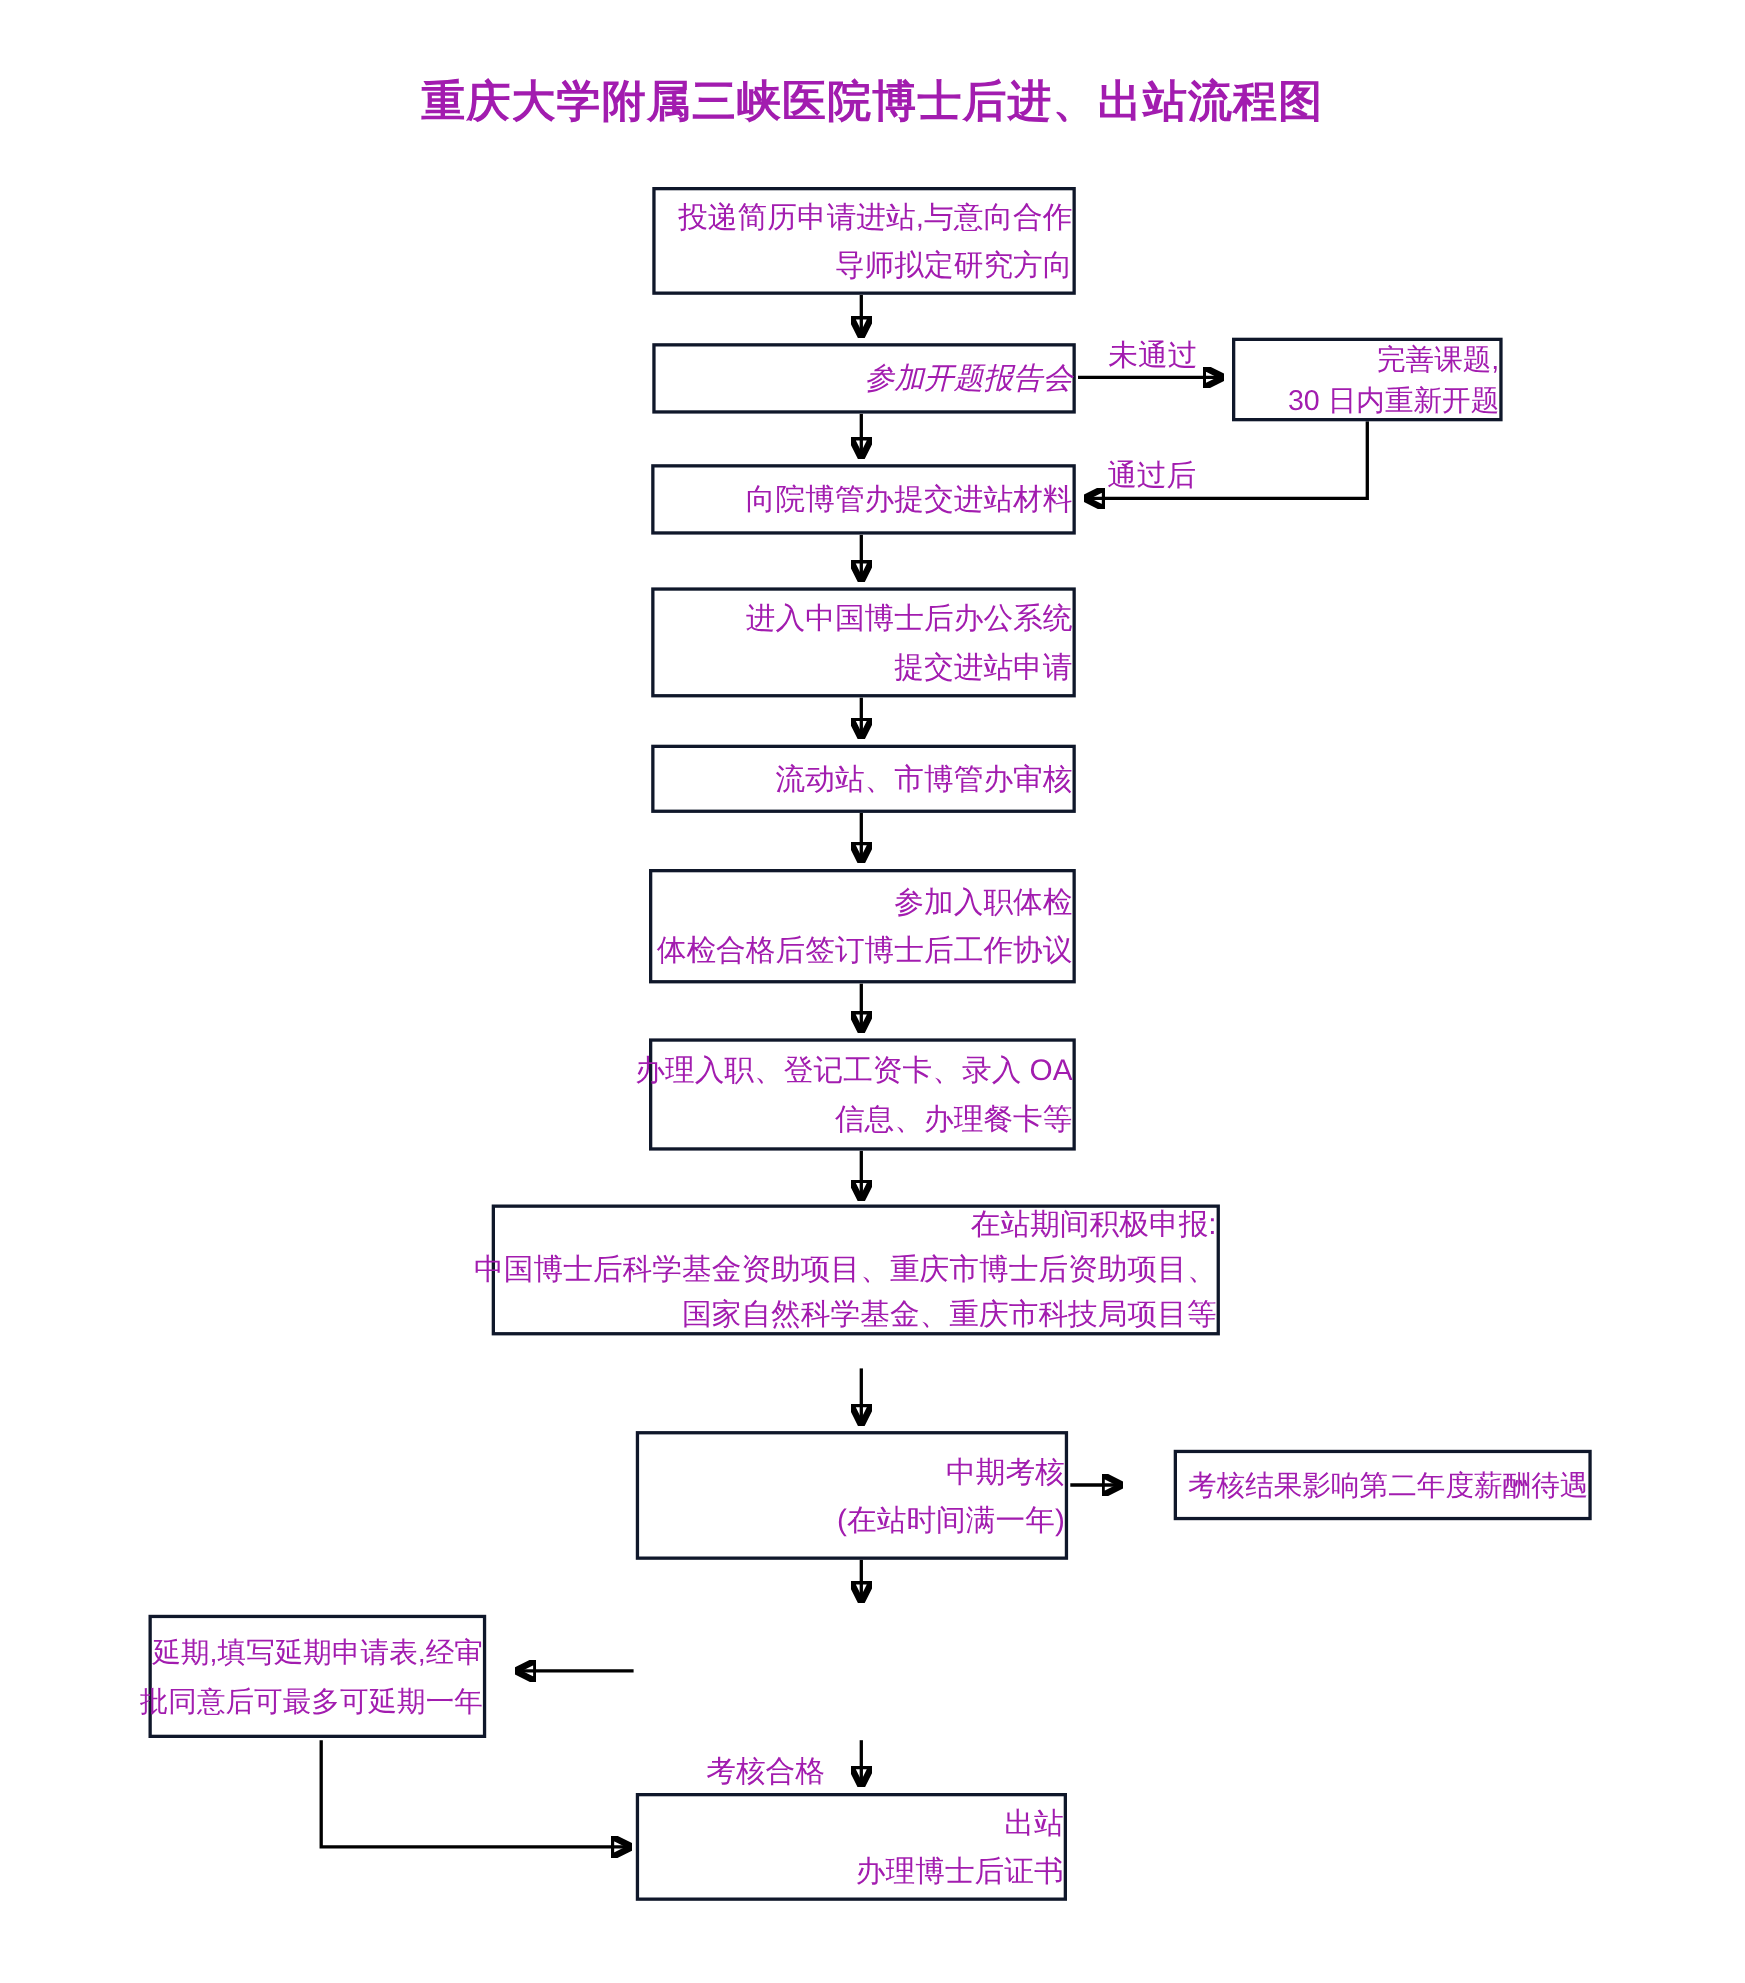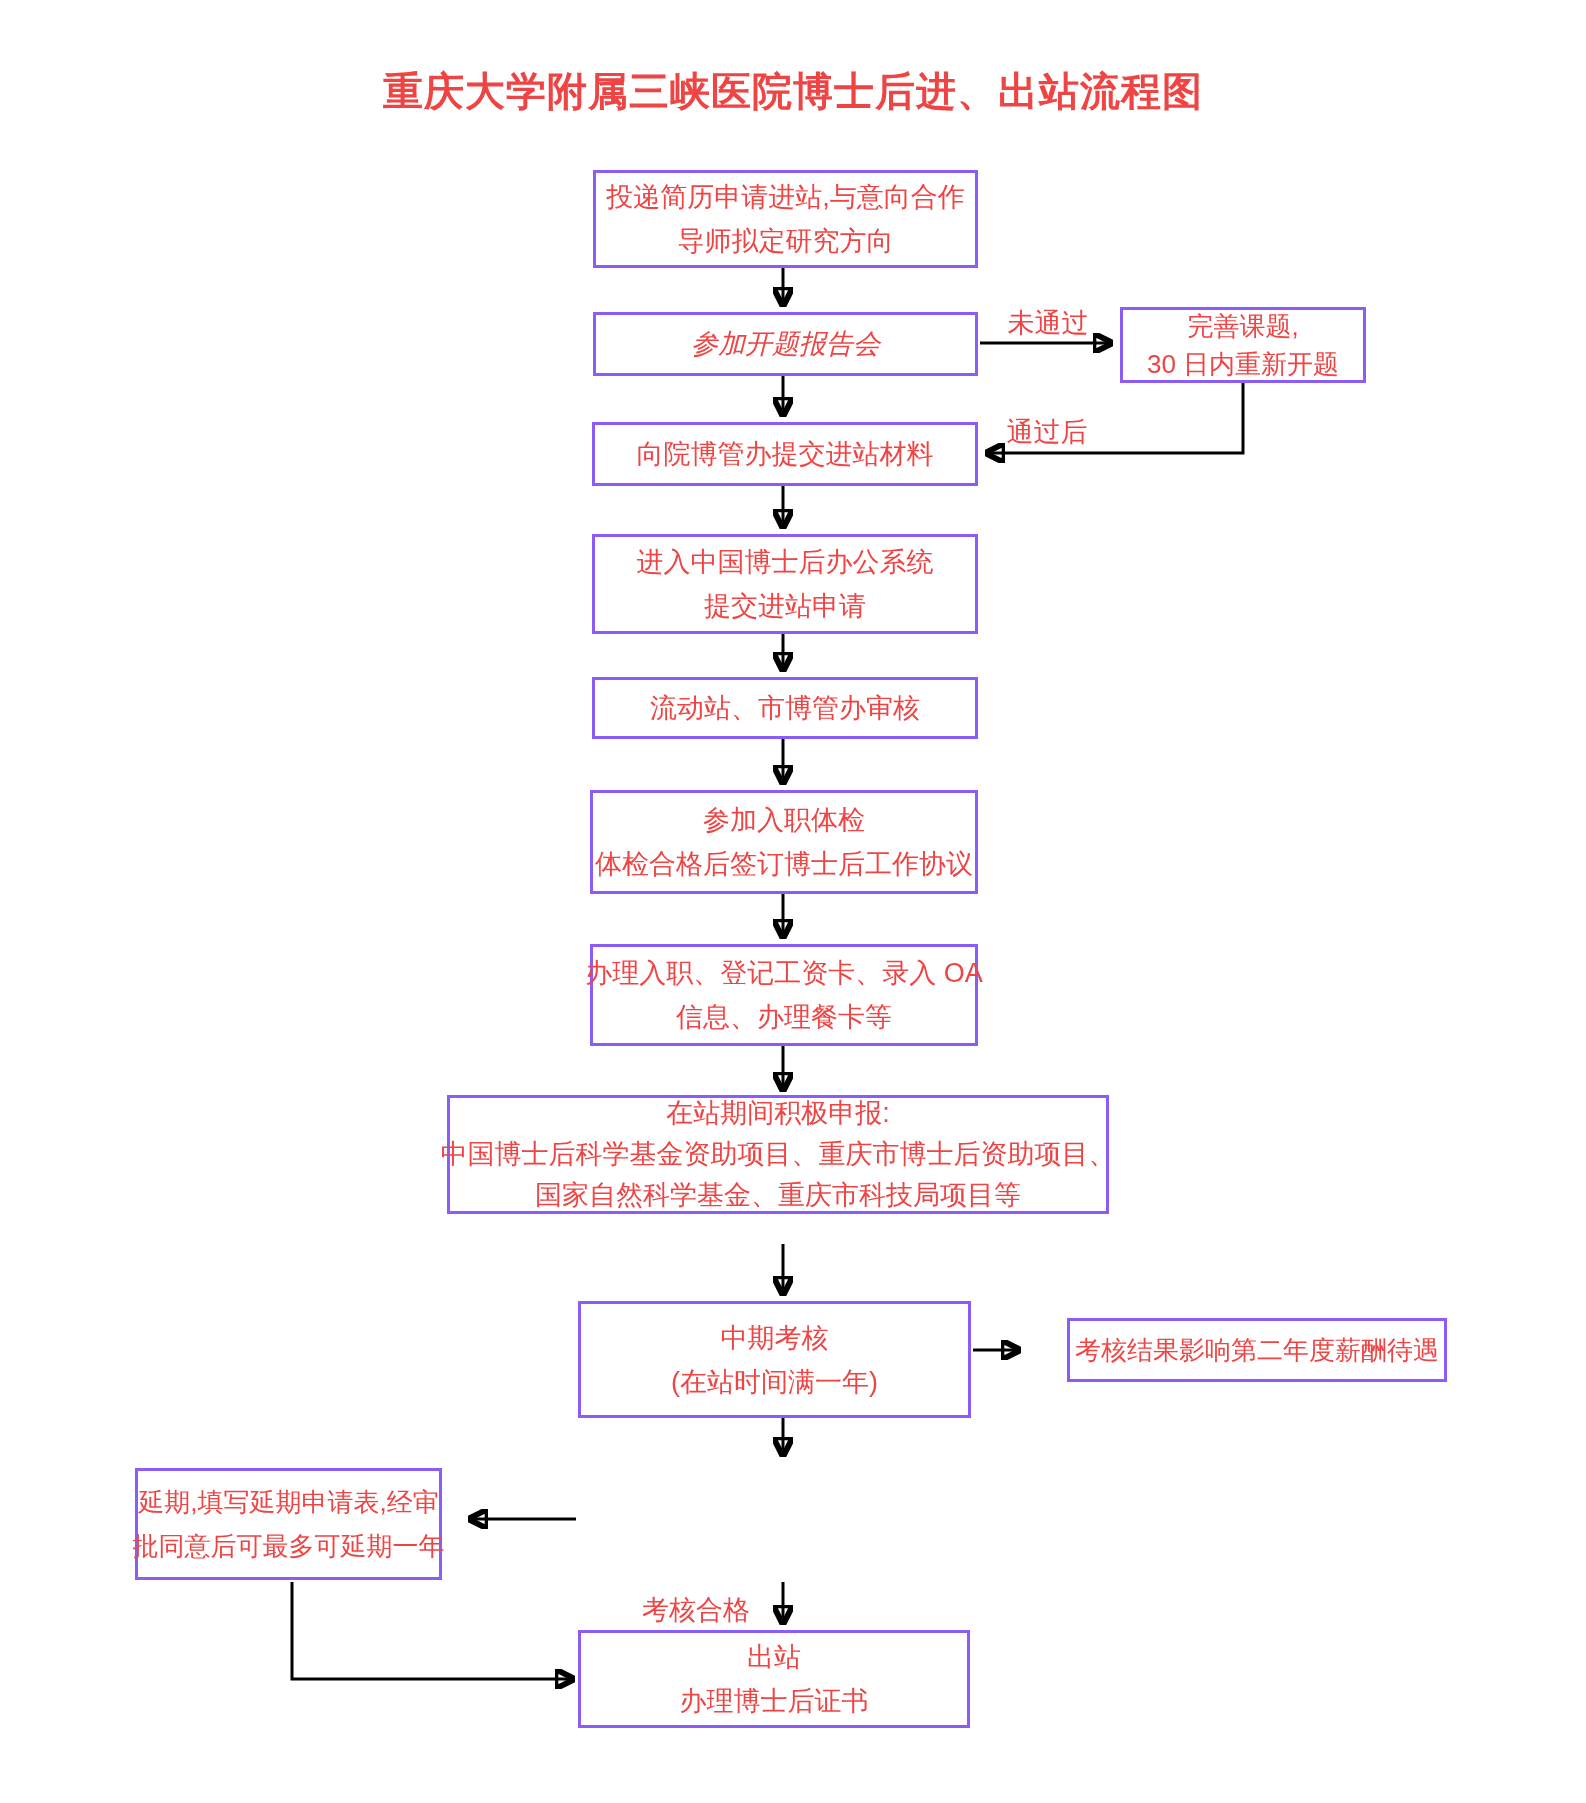--- a/index.html
+++ b/index.html
@@ -6,41 +6,41 @@
     margin: 0;
     padding: 0;
     background: #ffffff;
   }
   .canvas {
     position: relative;
     width: 1586px;
     height: 1803px;
     background: #ffffff;
     font-family: "Liberation Sans", "DejaVu Sans", sans-serif;
-    color: #ef4444;
+    color: #a21caf;
     overflow: hidden;
   }
   .page-title {
     position: absolute;
     left: 0;
     top: 64px;
     width: 100%;
     text-align: center;
     font-size: 40px;
     font-weight: bold;
     letter-spacing: 1px;
   }
   .node {
     position: absolute;
     box-sizing: border-box;
-    border: 3px solid #8b5cf6;
+    border: 3px solid #0f172a;
     background: #ffffff;
     display: flex;
     flex-direction: column;
-    align-items: center;
+    align-items: flex-end;
     justify-content: center;
     text-align: center;
     font-size: 27px;
     line-height: 44px;
   }
   .node .line {
     white-space: nowrap;
   }
   .node.small-gap {
     line-height: 38px;

